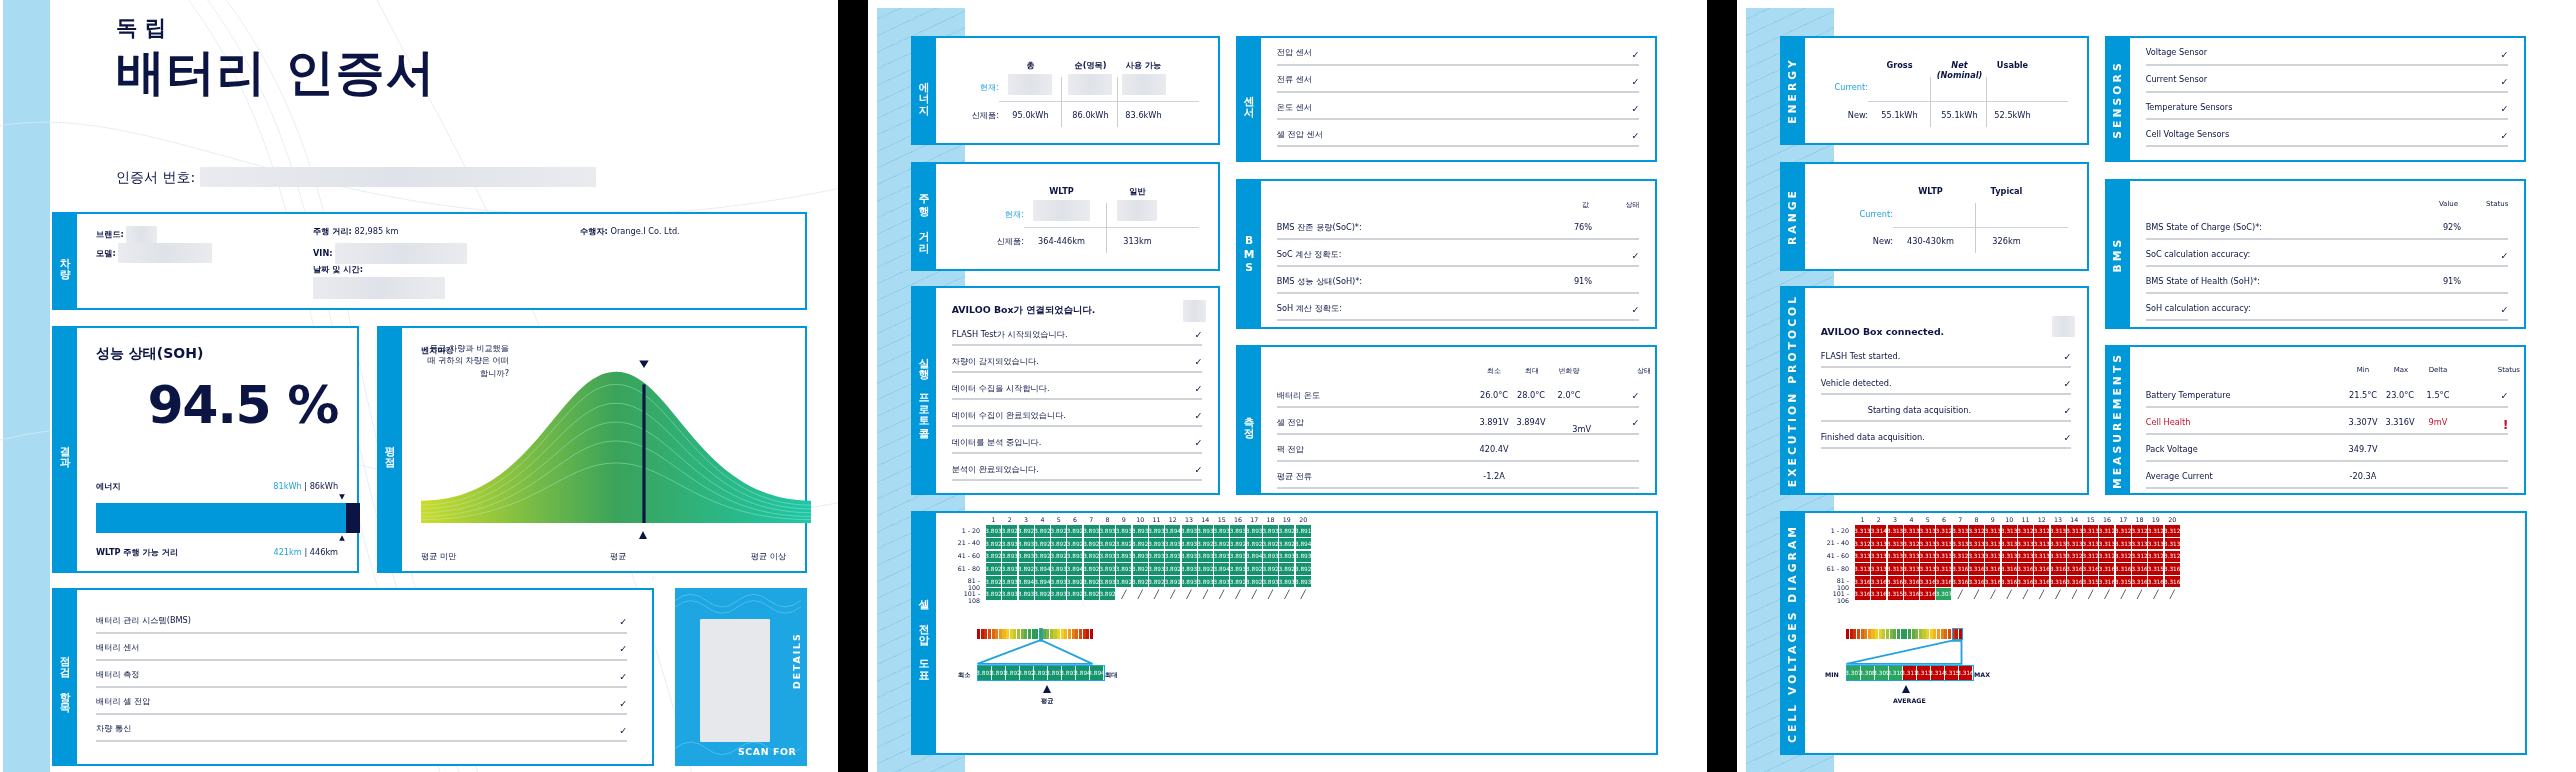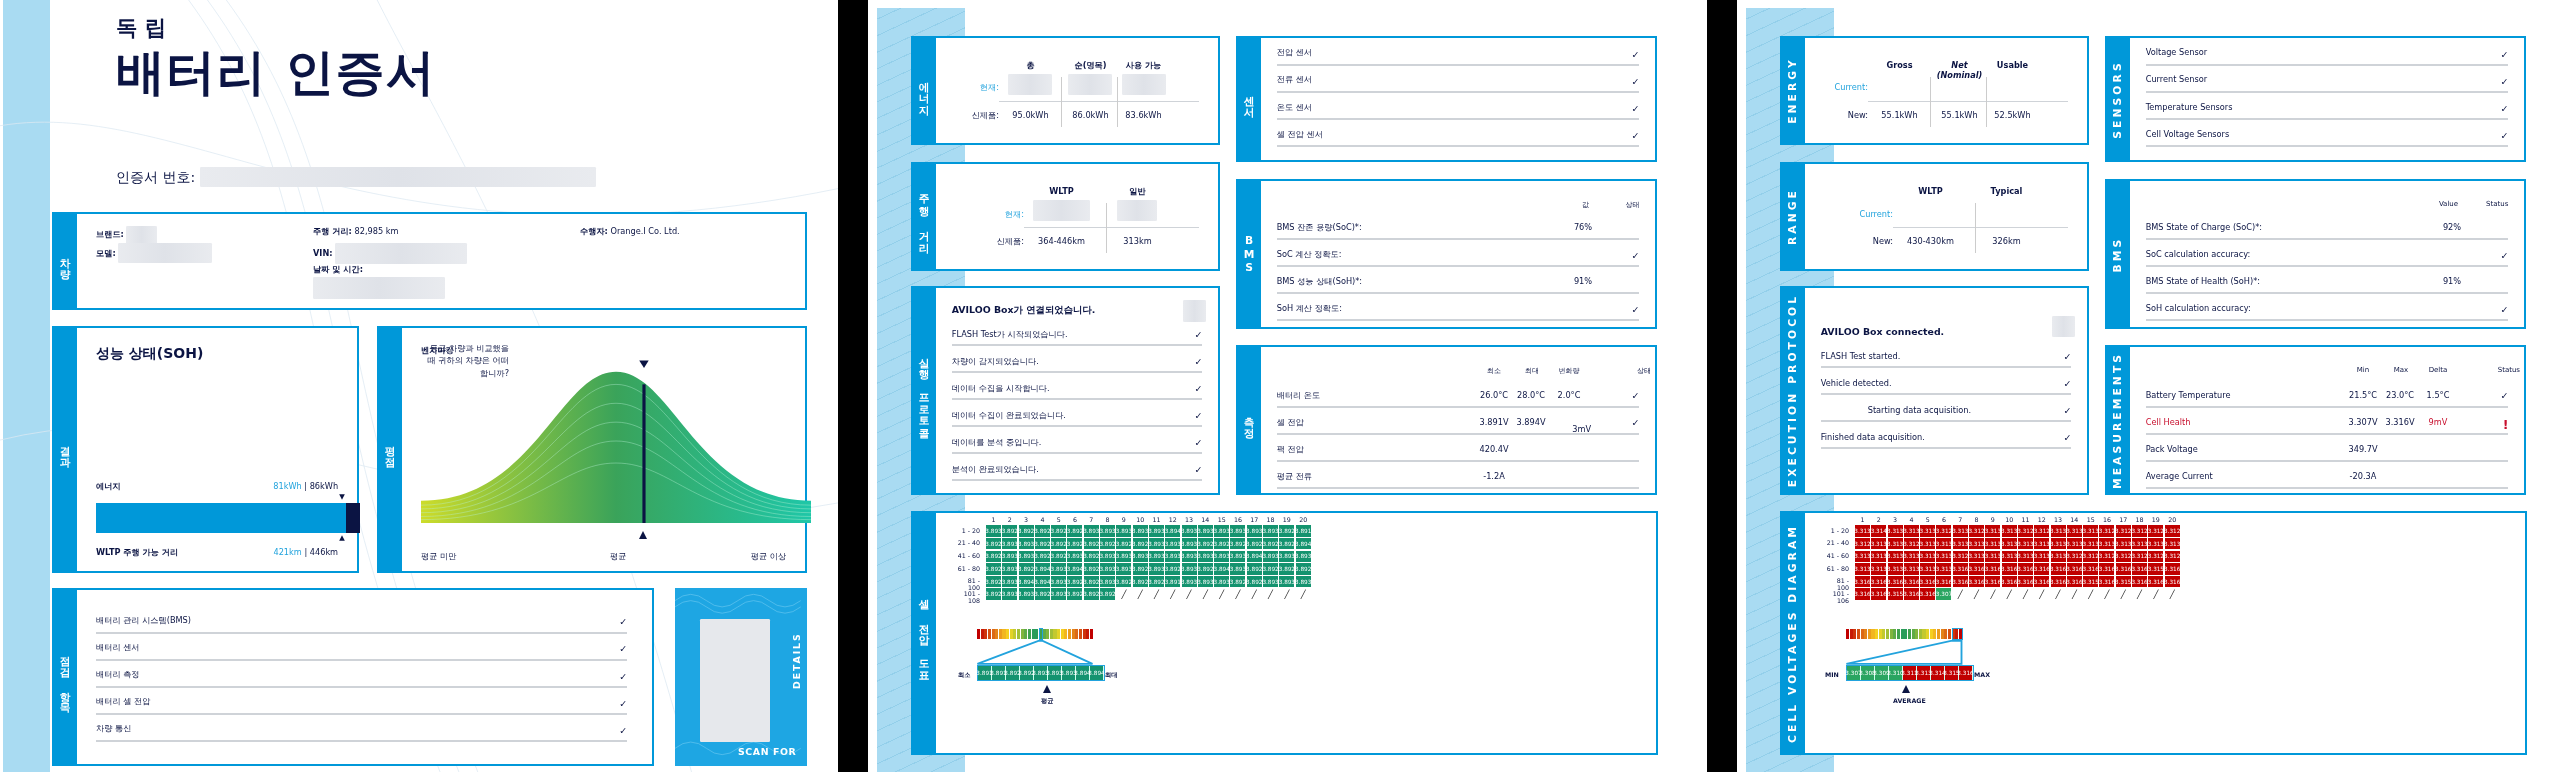--- a/index.html
+++ b/index.html
@@ -77,20 +77,21 @@
       <div class="abs small" style="left:503px;top:12.6px;"><span class="bold">수행자:</span> <span>Orange.I Co. Ltd.</span></div>
     </div>
   </div>
 
   <div class="box" style="left:52px;top:326px;width:307px;height:247px;">
     <div class="tab-label">
         <span class="vlabel-ko">결과</span>
       </div>
     <div class="inner">
       <div class="abs bold" style="left:19px;top:17.6px;font-size:14px;">성능 상태(SOH)</div>
+      <div class="abs bold" style="right:19px;top:47px;font-size:52px;letter-spacing:-1.3px;">94.5 %</div>
       <div class="abs bold small" style="left:19px;top:153px;">에너지</div>
       <div class="abs small" style="right:19px;top:153px;"><span class="accent">81kWh</span><span> | </span><span>86kWh</span></div>
       <div class="abs tri-down" style="left:261px;top:165px;transform:scale(0.7);"></div>
       <div class="abs" style="left:19px;top:175px;width:264px;height:30px;background:#0098d9;">
         <div style="position:absolute;right:0;top:0;bottom:0;width:14px;background:#0b1443;"></div>
       </div>
       <div class="abs tri-up" style="left:261px;top:206px;transform:scale(0.7);"></div>
       <div class="abs bold small" style="left:19px;top:219px;">WLTP 주행 가능 거리</div>
       <div class="abs small" style="right:19px;top:219px;"><span class="accent">421km</span><span> | </span><span>446km</span></div>
     </div>

